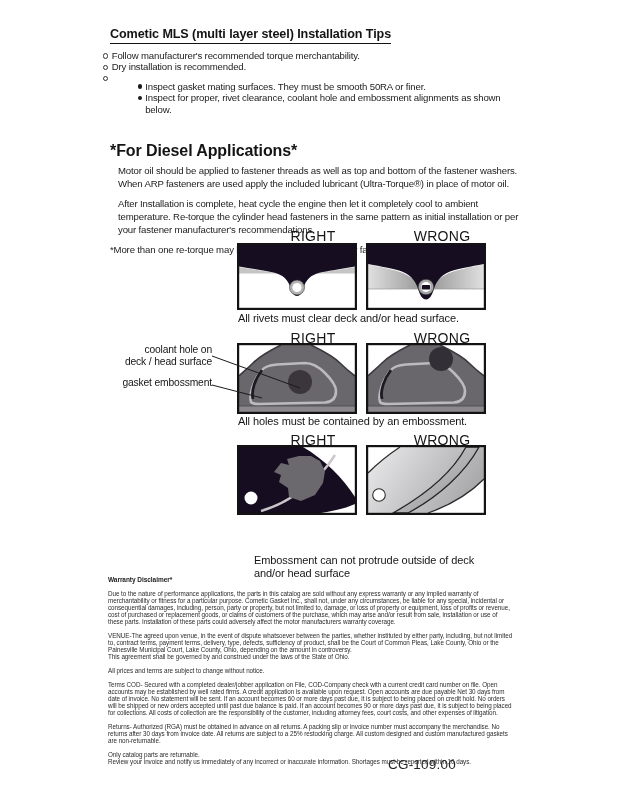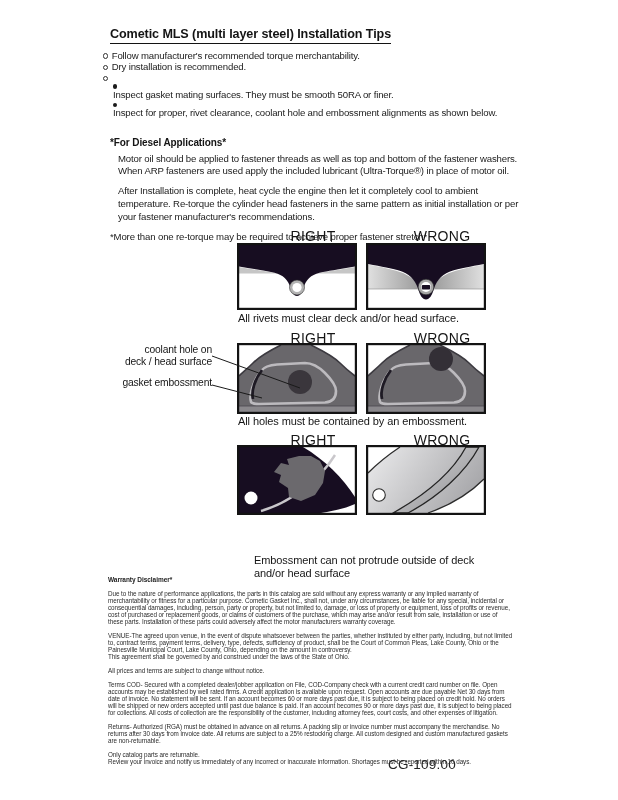--- a/index.html
+++ b/index.html
@@ -10,24 +10,24 @@
   .page{position:absolute;inset:0;border-radius:23px;}
 
   
   .col{position:absolute;left:110px;top:27px;width:406px;font-size:9.6px;letter-spacing:-0.15px;}
   .title{
     font-size:12.6px;font-weight:bold;margin:0;display:inline-block;
     border-bottom:1.8px solid #131313;padding-bottom:2px;letter-spacing:-0.1px;color:#141414;
   }
   .bullets{margin-top:6px;}
   .b-line{display:flex;align-items:flex-start;line-height:11.3px;margin-left:-7px;}
-  .b-line.sub{margin-left:3px;flex-direction:column;}
+  .b-line.sub{margin-left:28px;}
   .o-bullet{flex:0 0 auto;width:3.2px;height:3.2px;border:1px solid #333;border-radius:50%;margin:3.4px 3.5px 0 0;}
   .dot-bullet{flex:0 0 auto;width:4.2px;height:4.2px;background:#1b1b1b;border-radius:50%;margin:3.2px 3px 0 0;}
-  .diesel-h{font-size:10px;font-weight:bold;margin:18px 0 5px;letter-spacing:-0.1px;color:#141414;}
+  .diesel-h{font-size:16px;font-weight:bold;margin:27px 0 5px;letter-spacing:-0.1px;color:#141414;}
   .body-p{margin:0 8px 7px;line-height:12.9px;width:404px;}
   .note-p{margin:0;line-height:12.9px;}
 
   
   .diagrams{position:absolute;left:0;top:228px;width:618px;height:330px;}
   .dg-label{position:absolute;width:120px;text-align:center;font-size:14px;letter-spacing:0.3px;color:#161616;padding-left:16px;}
   .pnl{position:absolute;display:block;}
   .caption{position:absolute;font-size:11px;letter-spacing:-0.1px;color:#161616;line-height:13px;}
   .lbl-r1{left:237px;top:0;}   .lbl-w1{left:366px;top:0;}
   .p-r1{left:237px;top:15px;}  .p-w1{left:366px;top:15px;}

